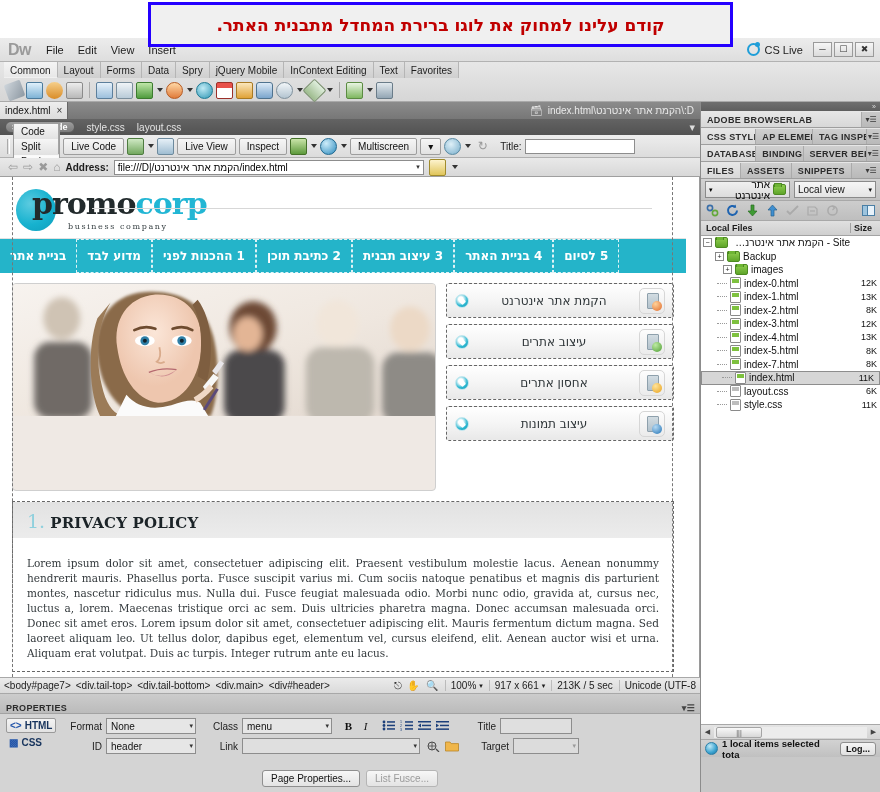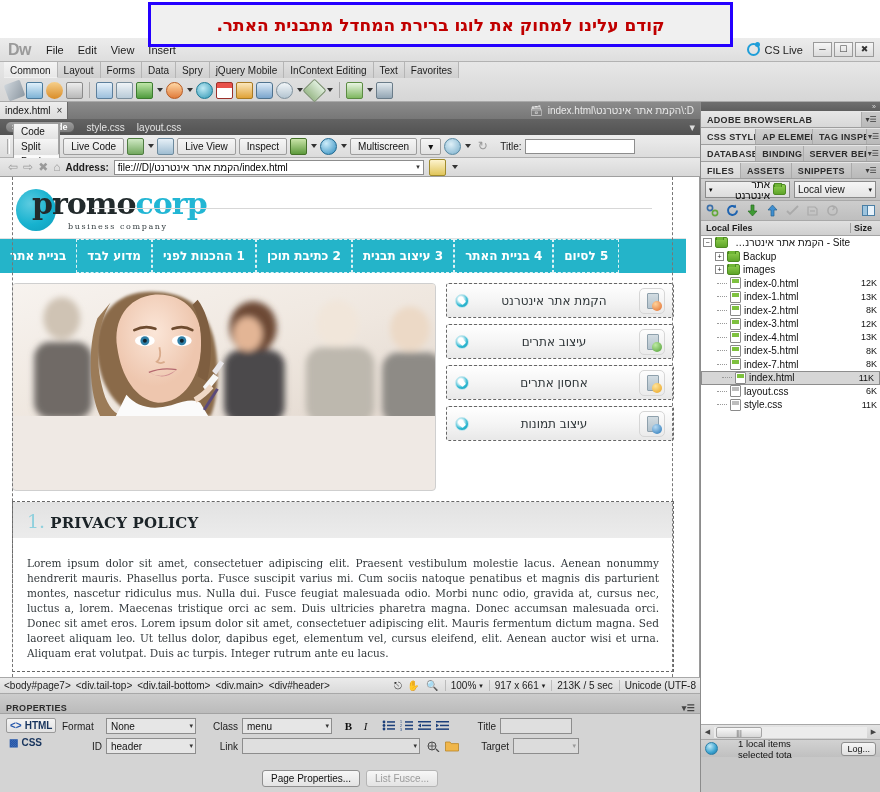--- a/index.html
+++ b/index.html
@@ -359,21 +359,21 @@
     position: absolute; left: 6px; top: 4px; width: 50px;
   }
   .ht-btn {
     display: flex; align-items: center; gap: 3px; font-size: 10px;
     color: #16335c; font-weight: bold; padding: 1px 3px; margin-bottom: 3px;
     border: 1px solid #9a9a9a; border-radius: 2px;
     background: linear-gradient(to bottom,#f4f4f4,#e2e2e2);
   }
   .ht-btn.plain { border: none; background: none; color: #16335c; }
   .prop-row { display: flex; align-items: center; gap: 4px; margin-bottom: 4px; }
-  .prop-lab { font-size: 10px; color: #1c1c1c; text-align: left; }
+  .prop-lab { font-size: 10px; color: #1c1c1c; text-align: right; }
   .sel {
     height: 16px; border: 1px solid #8d8d8d; background: #e6e6e6;
     display: flex; align-items: center; justify-content: space-between;
     font-size: 10px; color: #111; padding: 0 2px 0 4px;
   }
   .sel .ar { font-size: 7px; color: #333; }
   .txtin {
     height: 16px; border: 1px solid #8d8d8d; background: #dfdfdf;
   }
   .fmt-btn { font-size: 11px; color: #111; width: 13px; text-align: center; }
@@ -491,21 +491,21 @@
   .hscroll-thumb {
     position: absolute; left: 2px; top: 0; width: 46px; height: 11px;
     background: linear-gradient(to bottom,#f8f8f8,#d8d8d8);
     border: 1px solid #a5a5a5; border-radius: 2px;
     display: flex; align-items: center; justify-content: center;
     font-size: 7px; color: #555;
   }
   .dock-status {
     height: 18px; background: linear-gradient(to bottom,#d2d2d2,#c0c0c0);
     border-top: 1px solid #a8a8a8; display: flex; align-items: center;
-    gap: 20px; padding: 0 4px; font-size: 9.5px; color: #111;
+    gap: 4px; padding: 0 4px; font-size: 9.5px; color: #111; font-weight: bold;
   }
   .globe {
     width: 13px; height: 13px; border-radius: 50%;
     background: radial-gradient(circle at 35% 30%,#bfe9f7,#3ba3d0 60%,#1b6f9c);
     border: 1px solid #2b7fa8; flex: none;
   }
   .logbtn {
     margin-left: auto; border: 1px solid #8f8f8f; border-radius: 3px;
     font-size: 9px; padding: 1px 5px;
     background: linear-gradient(to bottom,#f5f5f5,#e0e0e0);
@@ -1063,21 +1063,21 @@
       </div>
       <div class="frow">
         <span class="nm" style="padding-left:14px">
           <span class="twisty">+</span>
           <span class="folder-ico"></span>
           <span>Backup</span>
         </span>
         <span class="sz"></span>
       </div>
       <div class="frow">
-        <span class="nm" style="padding-left:14px">
+        <span class="nm" style="padding-left:22px">
           <span class="twisty">+</span>
           <span class="folder-ico"></span>
           <span>images</span>
         </span>
         <span class="sz"></span>
       </div>
       <div class="frow">
         <span class="nm" style="padding-left:16px">
           <span class="dashline"></span>
           <span class="file-ico"></span>

